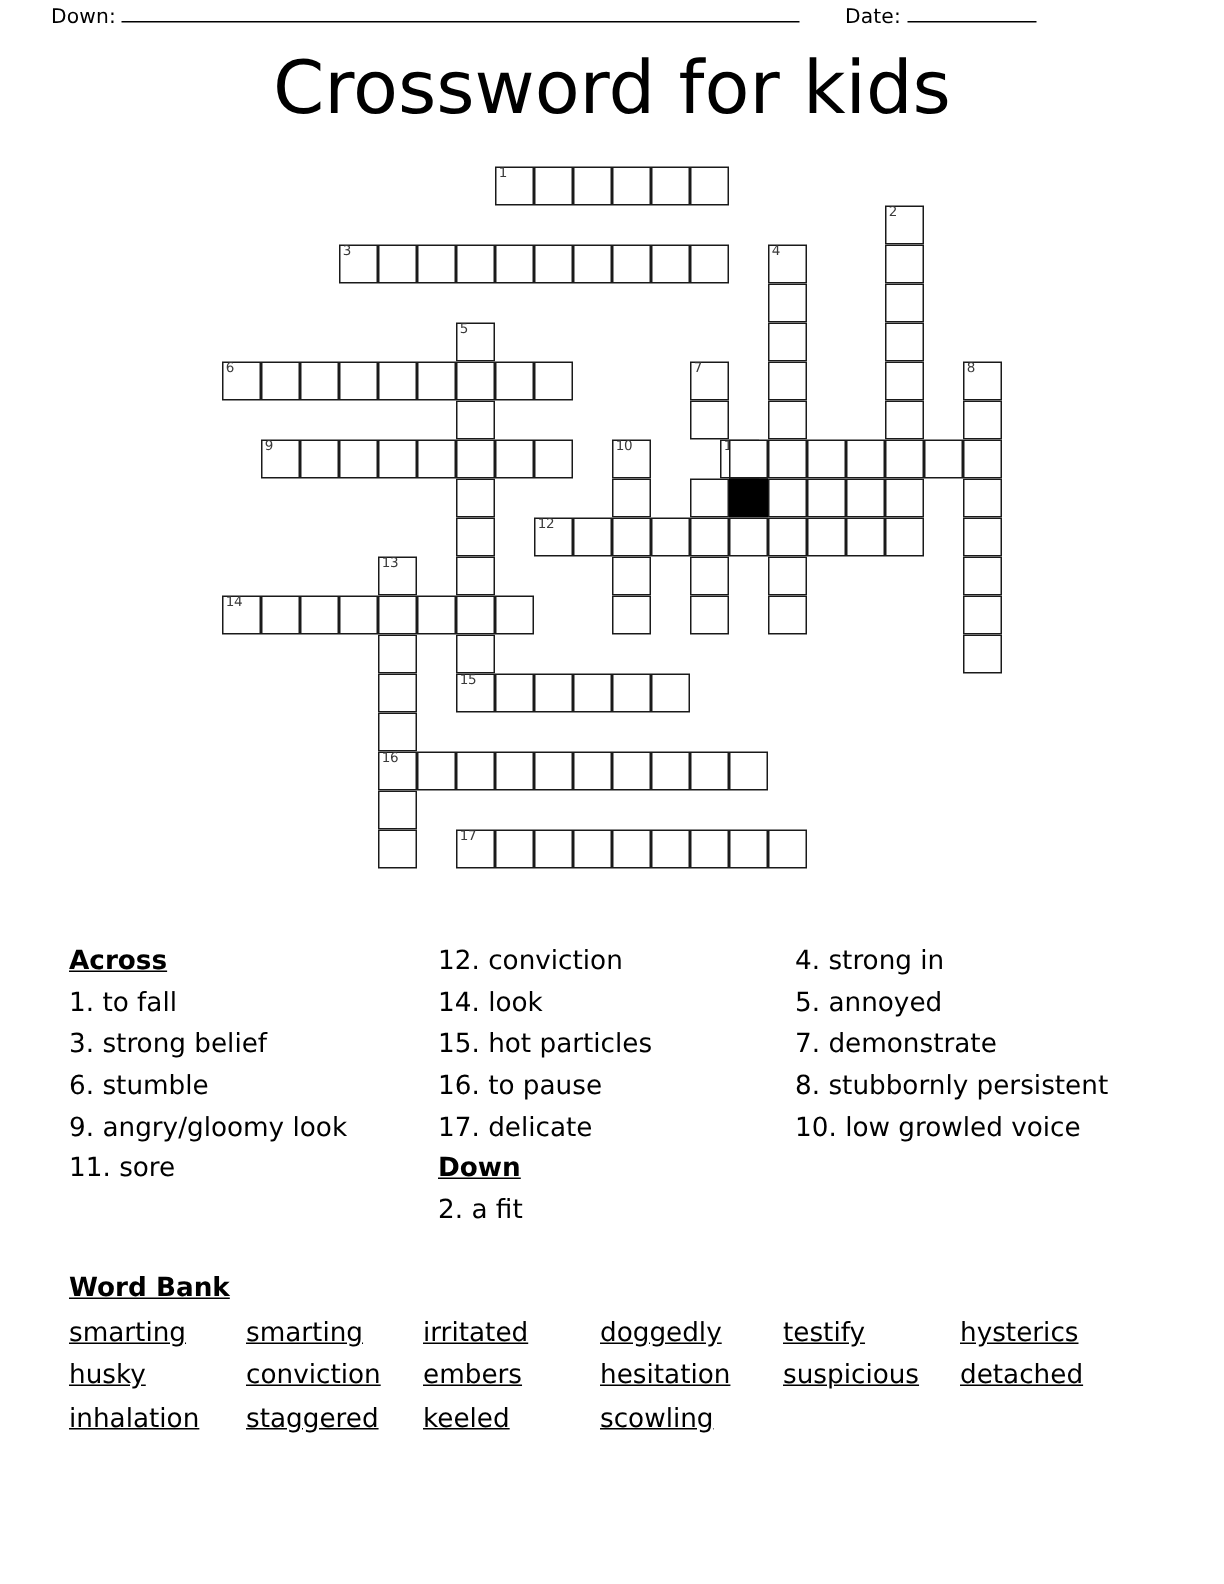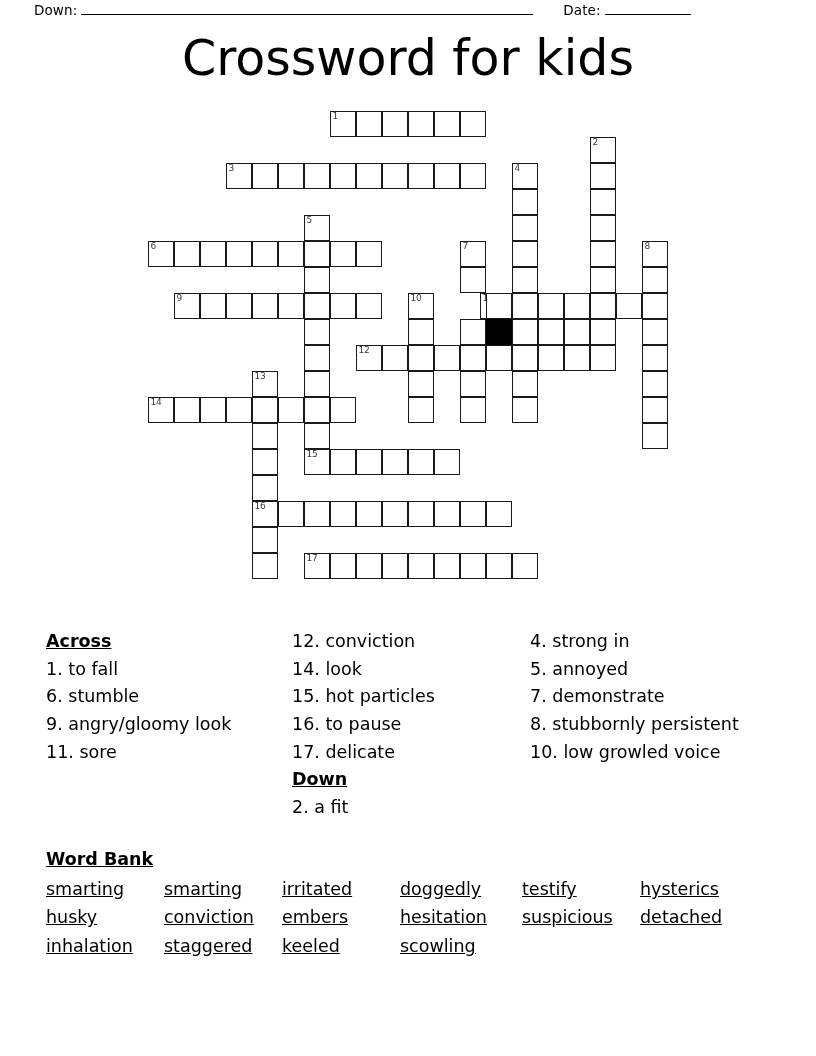--- a/index.html
+++ b/index.html
@@ -327,20 +327,24 @@
 
 <div id="clues">
 
   <div class="clue-col clue-col-1">
     <div class="clue-heading-line">
       <span class="clue-heading">Across</span>
     </div>
     <div class="clue-item">
       <span class="clue-num">1.</span>
       <span class="clue-text">to fall</span>
+    </div>
+    <div class="clue-item">
+      <span class="clue-num">3.</span>
+      <span class="clue-text">strong belief</span>
     </div>
     <div class="clue-item">
       <span class="clue-num">6.</span>
       <span class="clue-text">stumble</span>
     </div>
     <div class="clue-item">
       <span class="clue-num">9.</span>
       <span class="clue-text">angry/gloomy look</span>
     </div>
     <div class="clue-item">

